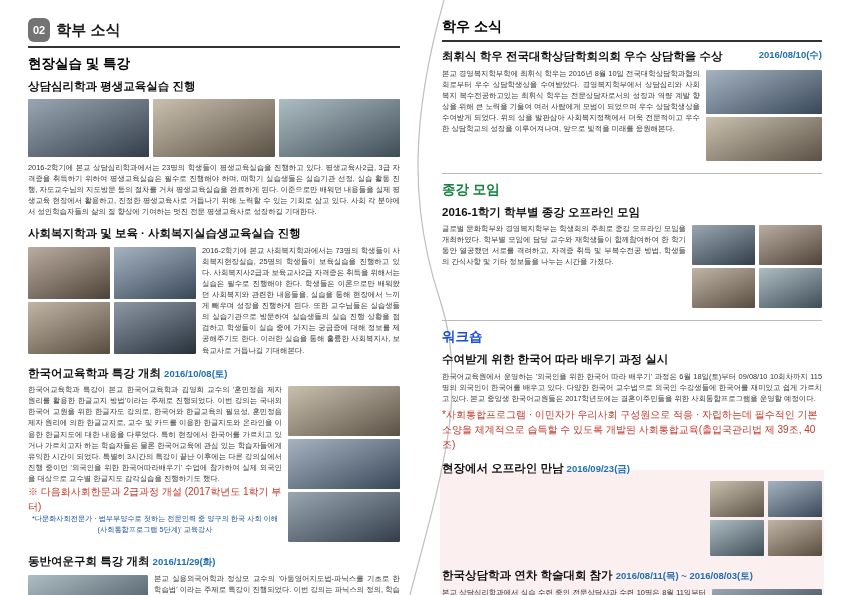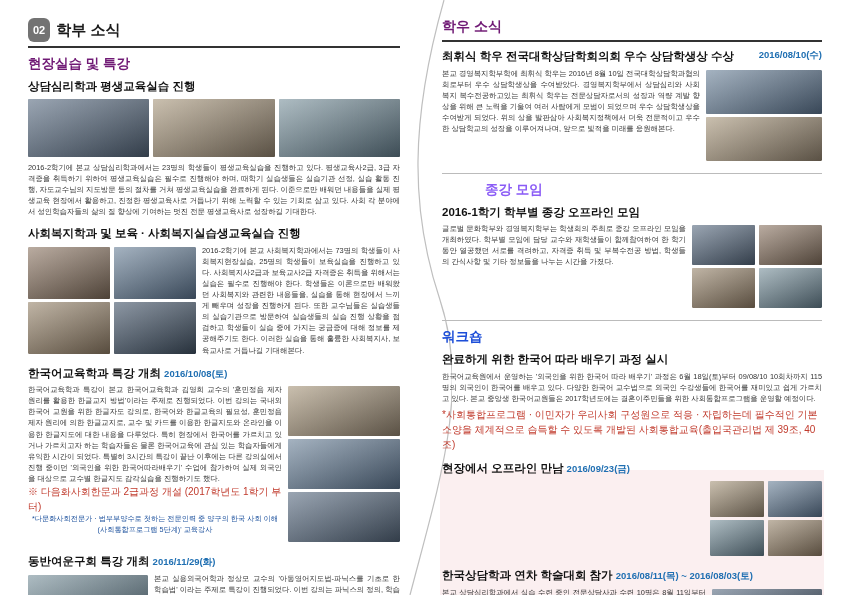--- a/index.html
+++ b/index.html
@@ -28,24 +28,24 @@
   
   .col-left  { position:absolute; left:28px;  top:46px; width:372px; }
   .col-right { position:absolute; left:442px; top:18px; width:380px; }
 
   .rule {
     border:0; border-top:2px solid #333; margin:0 0 7px 0;
   }
   .rule.thin { border-top:1px solid #bbb; }
 
   .block-head {
-    font-size:13.5px; font-weight:bold; color:#701a75;
+    font-size:13.5px; font-weight:bold; color:#000000;
     margin:0 0 6px 0;
   }
-  .block-head.red { color:#8b5cf6;margin-left:43px; }
+  .block-head.red { color:#15803d; }
   .block-head.blue { color:#1d4ed8; }
 
   .art { margin-bottom:9px; }
   .art-title {
     font-size:11.5px; font-weight:bold; color:#111;
     margin:0 0 3px 0; line-height:1.35;
   }
   .art-title .date { color:#1f6fb2; font-weight:bold; font-size:9.5px; }
   .art-body {
     font-size:7.4px; line-height:1.5; color:#333; text-align:justify;
@@ -159,21 +159,21 @@
     </div>
 
   </div>
 
   <div class="col-right">
     <div class="block-head" style="font-size:14px;margin-bottom:4px;">학우 소식</div>
     <hr class="rule">
 
     <div class="art clearfix">
       <div class="art-title">
-        <span>최휘식 학우 전국대학상담학회의회 우수 상담학생상 수상</span>
+        <span>최휘식 학우 전국대학상담학회의회 우수 상담학을 수상</span>
         <span class="date" style="float:right">2016/08/10(수)</span>
       </div>
       <div class="wrap-img-right imgbox" style="width:116px;">
         <div class="ph p5" style="height:44px;margin-bottom:3px;"></div>
         <div class="ph p2" style="height:44px;"></div>
       </div>
       <div class="art-body">본교 경영복지학부학에 최휘식 학우는 2016년 8월 10일 전국대학상담학과협의회로부터 우수 상담학생상을 수여받았다. 경영복지학부에서 상담심리와 사회복지 복수전공하고있는 최휘식 학우는 전문상담자로서의 성장과 역량 계발 향상을 위해 큰 노력을 기울여 여러 사람에게 모범이 되었으며 우수 상담학생상을 수여받게 되었다. 위의 상을 발판삼아 사회복지정책에서 더욱 전문적이고 우수한 상담학교의 성장을 이루어져나며, 앞으로 빛적을 미래를 응원해본다.</div>
     </div>
 
     <div class="art clearfix">
@@ -189,21 +189,21 @@
           <div class="ph p6" style="height:40px;"></div>
           <div class="ph p3" style="height:40px;"></div>
         </div>
       </div>
       <div class="art-body">글로벌 문화학부와 경영복지학부는 학생회의 주최로 종강 오프라인 모임을 개최하였다. 학부별 모임에 담당 교수와 재학생들이 함께참여하여 한 학기동안 열공했던 서로를 격려하고, 자격증 취득 및 부복수전공 방법, 학생들의 간식사항 및 기타 정보들을 나누는 시간을 가졌다.</div>
     </div>
 
     <div class="art clearfix">
       <hr class="rule thin">
       <div class="block-head blue">워크숍</div>
-      <div class="art-title">완료하게 위한 한국어 따라 배우기 과정 실시</div>
+      <div class="art-title">수여받게 위한 한국어 따라 배우기 과정 실시</div>
       <div class="art-body">한국어교육원에서 운영하는 '외국인을 위한 한국어 따라 배우기' 과정은 6월 18일(토)부터 09/08/10 10회차까지 115명의 외국인이 한국어를 배우고 있다. 다양한 한국어 교수법으로 외국인 수강생들에 한국어를 재미있고 쉽게 가르치고 있다. 본교 중앙생 한국어교원들은 2017학년도에는 결혼이주민들을 위한 사회통합프로그램을 운영할 예정이다.</div>
       <div class="note" style="margin-top:3px;">*사회통합프로그램 · 이민자가 우리사회 구성원으로 적응 · 자립하는데 필수적인 기본 소양을 체계적으로 습득할 수 있도록 개발된 사회통합교육(출입국관리법 제 39조, 40조)</div>
     </div>
 
     <div class="art clearfix">
       <div class="art-title">
         <span>현장에서 오프라인 만남</span>
         <span class="date">2016/09/23(금)</span>
       </div>
       <div class="wrap-img-right imgbox" style="width:112px;">

